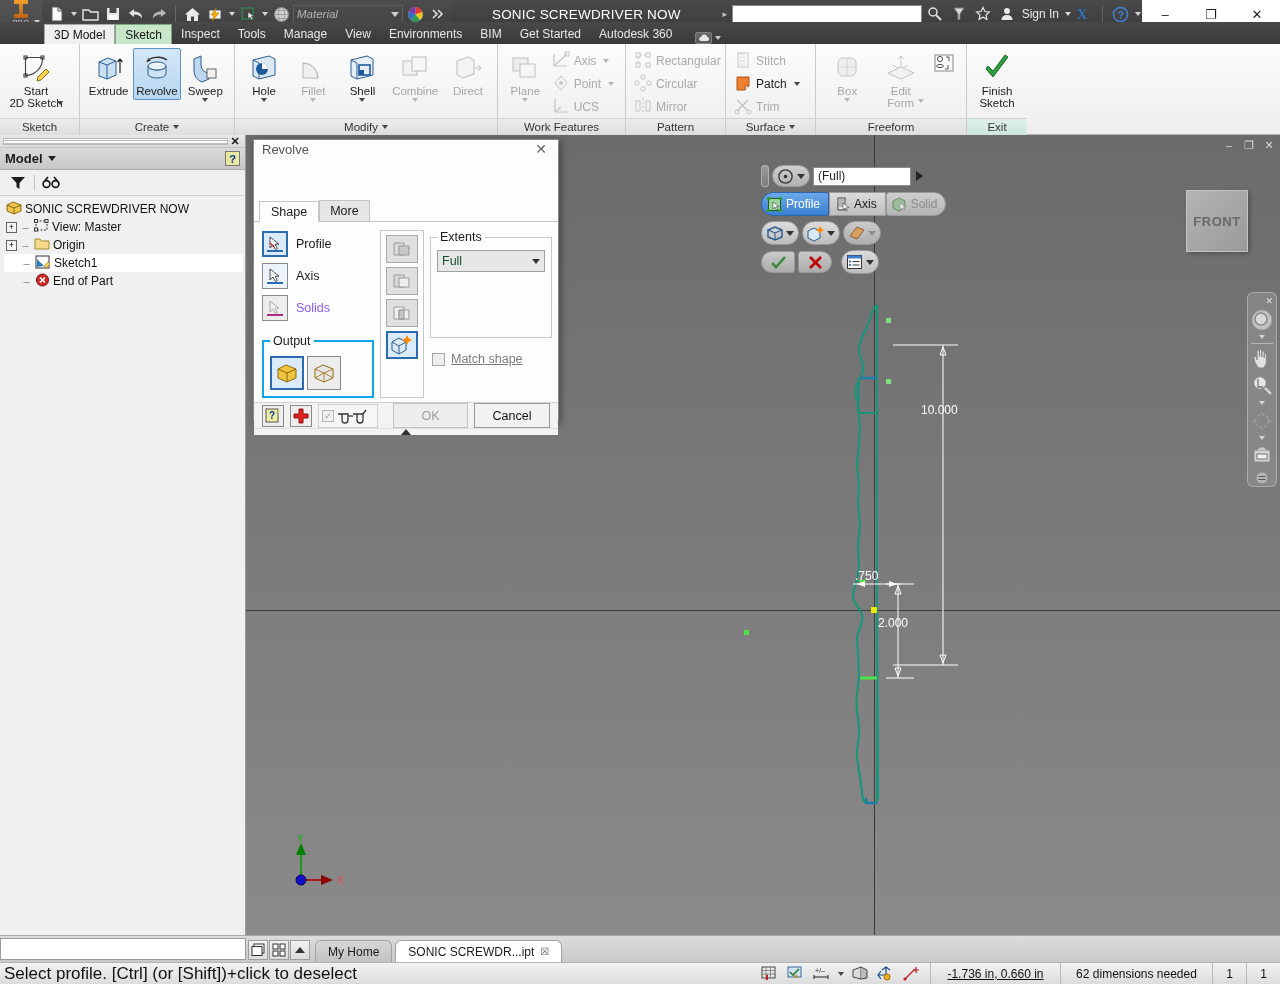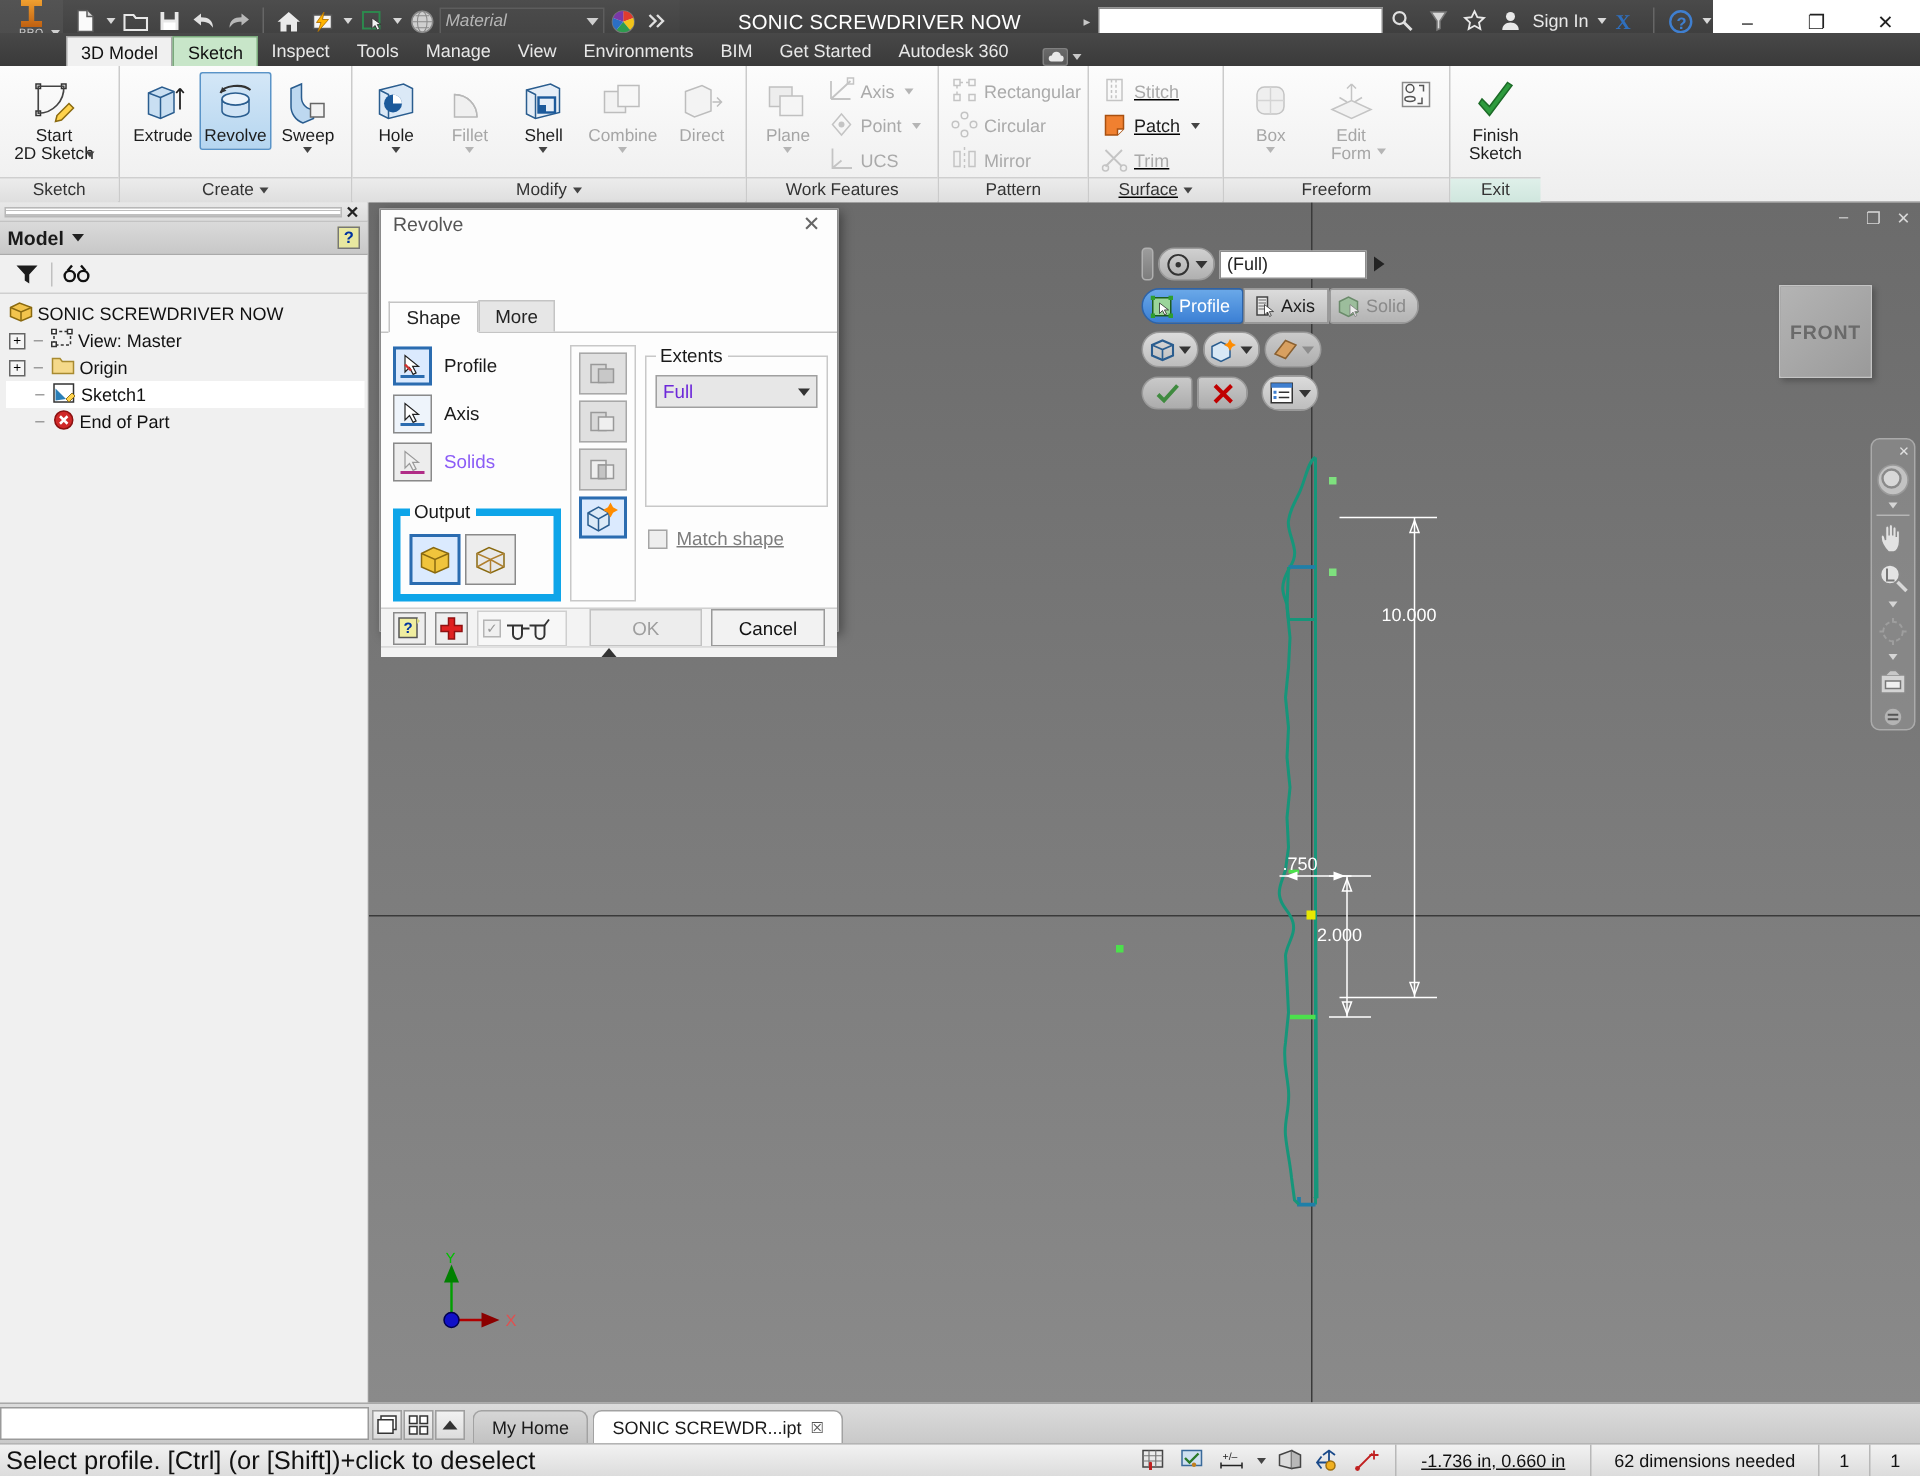--- a/index.html
+++ b/index.html
@@ -206,35 +206,35 @@
   .dtab{height:21px;padding:0 10px;font-size:12.5px;color:#222;display:flex;align-items:center;border:1px solid #c4c4c4;border-bottom:none;background:#e6e6e6;}
   .dtab.active{background:#fdfdfd;border-bottom:1px solid #fdfdfd;margin-bottom:-1px;padding:0 11px;}
   .dlg-body{flex:1;display:flex;padding:8px 6px 4px 8px;gap:6px;position:relative;}
 
   .sel-col{width:112px;display:flex;flex-direction:column;gap:4px;}
   .selrow{display:flex;align-items:center;gap:8px;height:28px;}
   .selicon{width:26px;height:26px;border:1px solid #8a8a8a;background:#eef4fb;display:flex;align-items:center;justify-content:center;position:relative;}
   .selicon.active{border:2px solid #2b6cb0;background:#dbeafe;}
   .selrow .slabel{font-size:12.5px;color:#1a1a1a;}
   .selrow.dis .slabel{color:#8b5cf6;}
-  .group{border:5px solid #0ea5e9;position:relative;padding:8px 6px 6px 6px;margin-top:8px;}
+  .group{border:2px solid #0ea5e9;position:relative;padding:8px 6px 6px 6px;margin-top:8px;}
   .group > legend{font-size:12.5px;color:#1a1a1a;padding:0 3px;}
   .outbtns{display:flex;gap:3px;}
   .outbtn{width:34px;height:34px;border:1px solid #8a8a8a;background:#ededed;display:flex;align-items:center;justify-content:center;}
   .outbtn.active{border:2px solid #2b6cb0;background:#dbeafe;}
 
   .mid-col{width:44px;border:1px solid #c8c8c8;padding:4px;display:flex;flex-direction:column;align-items:center;gap:4px;}
   .midbtn{width:32px;height:28px;border:1px solid #a8a8a8;background:#e4e4e4;display:flex;align-items:center;justify-content:center;}
   .midbtn.active{border:2px solid #2b6cb0;background:#dbeafe;}
   .midbtn.dis{background:#e0e0e0;}
 
   .right-col{flex:1;display:flex;flex-direction:column;}
   .ext-group{border:1px solid #c8c8c8;padding:6px;height:108px;}
   .ext-group > legend{font-size:12.5px;color:#1a1a1a;padding:0 3px;}
-  .combo{height:22px;background:#e7e7e7;border:1px solid #a0a0a0;display:flex;align-items:center;padding:0 4px;font-size:12.5px;color:#6d28d9;}
+  .combo{height:22px;background:#e7e7e7;border:1px solid #a0a0a0;display:flex;align-items:center;padding:0 4px;font-size:12.5px;color:#14532d;}
   .combo .cv{flex:1;}
   .combo .cc{border-left:4px solid transparent;border-right:4px solid transparent;border-top:5px solid #333;}
   .chkrow{display:flex;align-items:center;gap:6px;margin-top:14px;padding-left:2px;}
   .chkbox{width:13px;height:13px;border:1px solid #a5a5a5;background:#eee;}
   .chklbl{font-size:12.5px;color:#7d7d7d;text-decoration:underline;}
 
   .dlg-foot{height:40px;border-top:1px solid #d0d0d0;background:#f3f3f3;display:flex;align-items:center;padding:0 8px;gap:6px;}
   .fbtn-sq{width:22px;height:22px;border:1px solid #8a8a8a;background:#eee;display:flex;align-items:center;justify-content:center;}
   .glasses{width:60px;height:24px;border:1px solid #cfcfcf;background:#f7f7f7;display:flex;align-items:center;gap:3px;padding:0 3px;}
   .gchk{width:12px;height:12px;border:1px solid #b5b5b5;background:#f0f0f0;display:flex;align-items:center;justify-content:center;color:#999;font-size:9px;}
@@ -652,21 +652,21 @@
                   <path d="M16 4 L12 4 L12 14 L16 14z" fill="none" stroke="#c4c4c4"></path>
                 </svg>
             </span>
             <span class="scap">Mirror</span>
           </div>
         </div>
       </div>
       <div class="panel-label">Pattern</div>
     </div>
 
-    <div class="panel" style="width:90px;text-decoration:underline;">
+    <div class="panel" style="width:90px;">
       <div class="panel-body">
         <div class="smallcol">
           <div class="smallbtn disabled">
             <span>
               <svg width="18" height="18" viewBox="0 0 18 18">
                   <rect x="4" y="2" width="10" height="14" fill="none" stroke="#c4c4c4"></rect>
                   <path d="M7 2v14M10 2v14" stroke="#c4c4c4" stroke-dasharray="2 1.5"></path>
                 </svg>
             </span>
             <span class="scap">Stitch</span>

